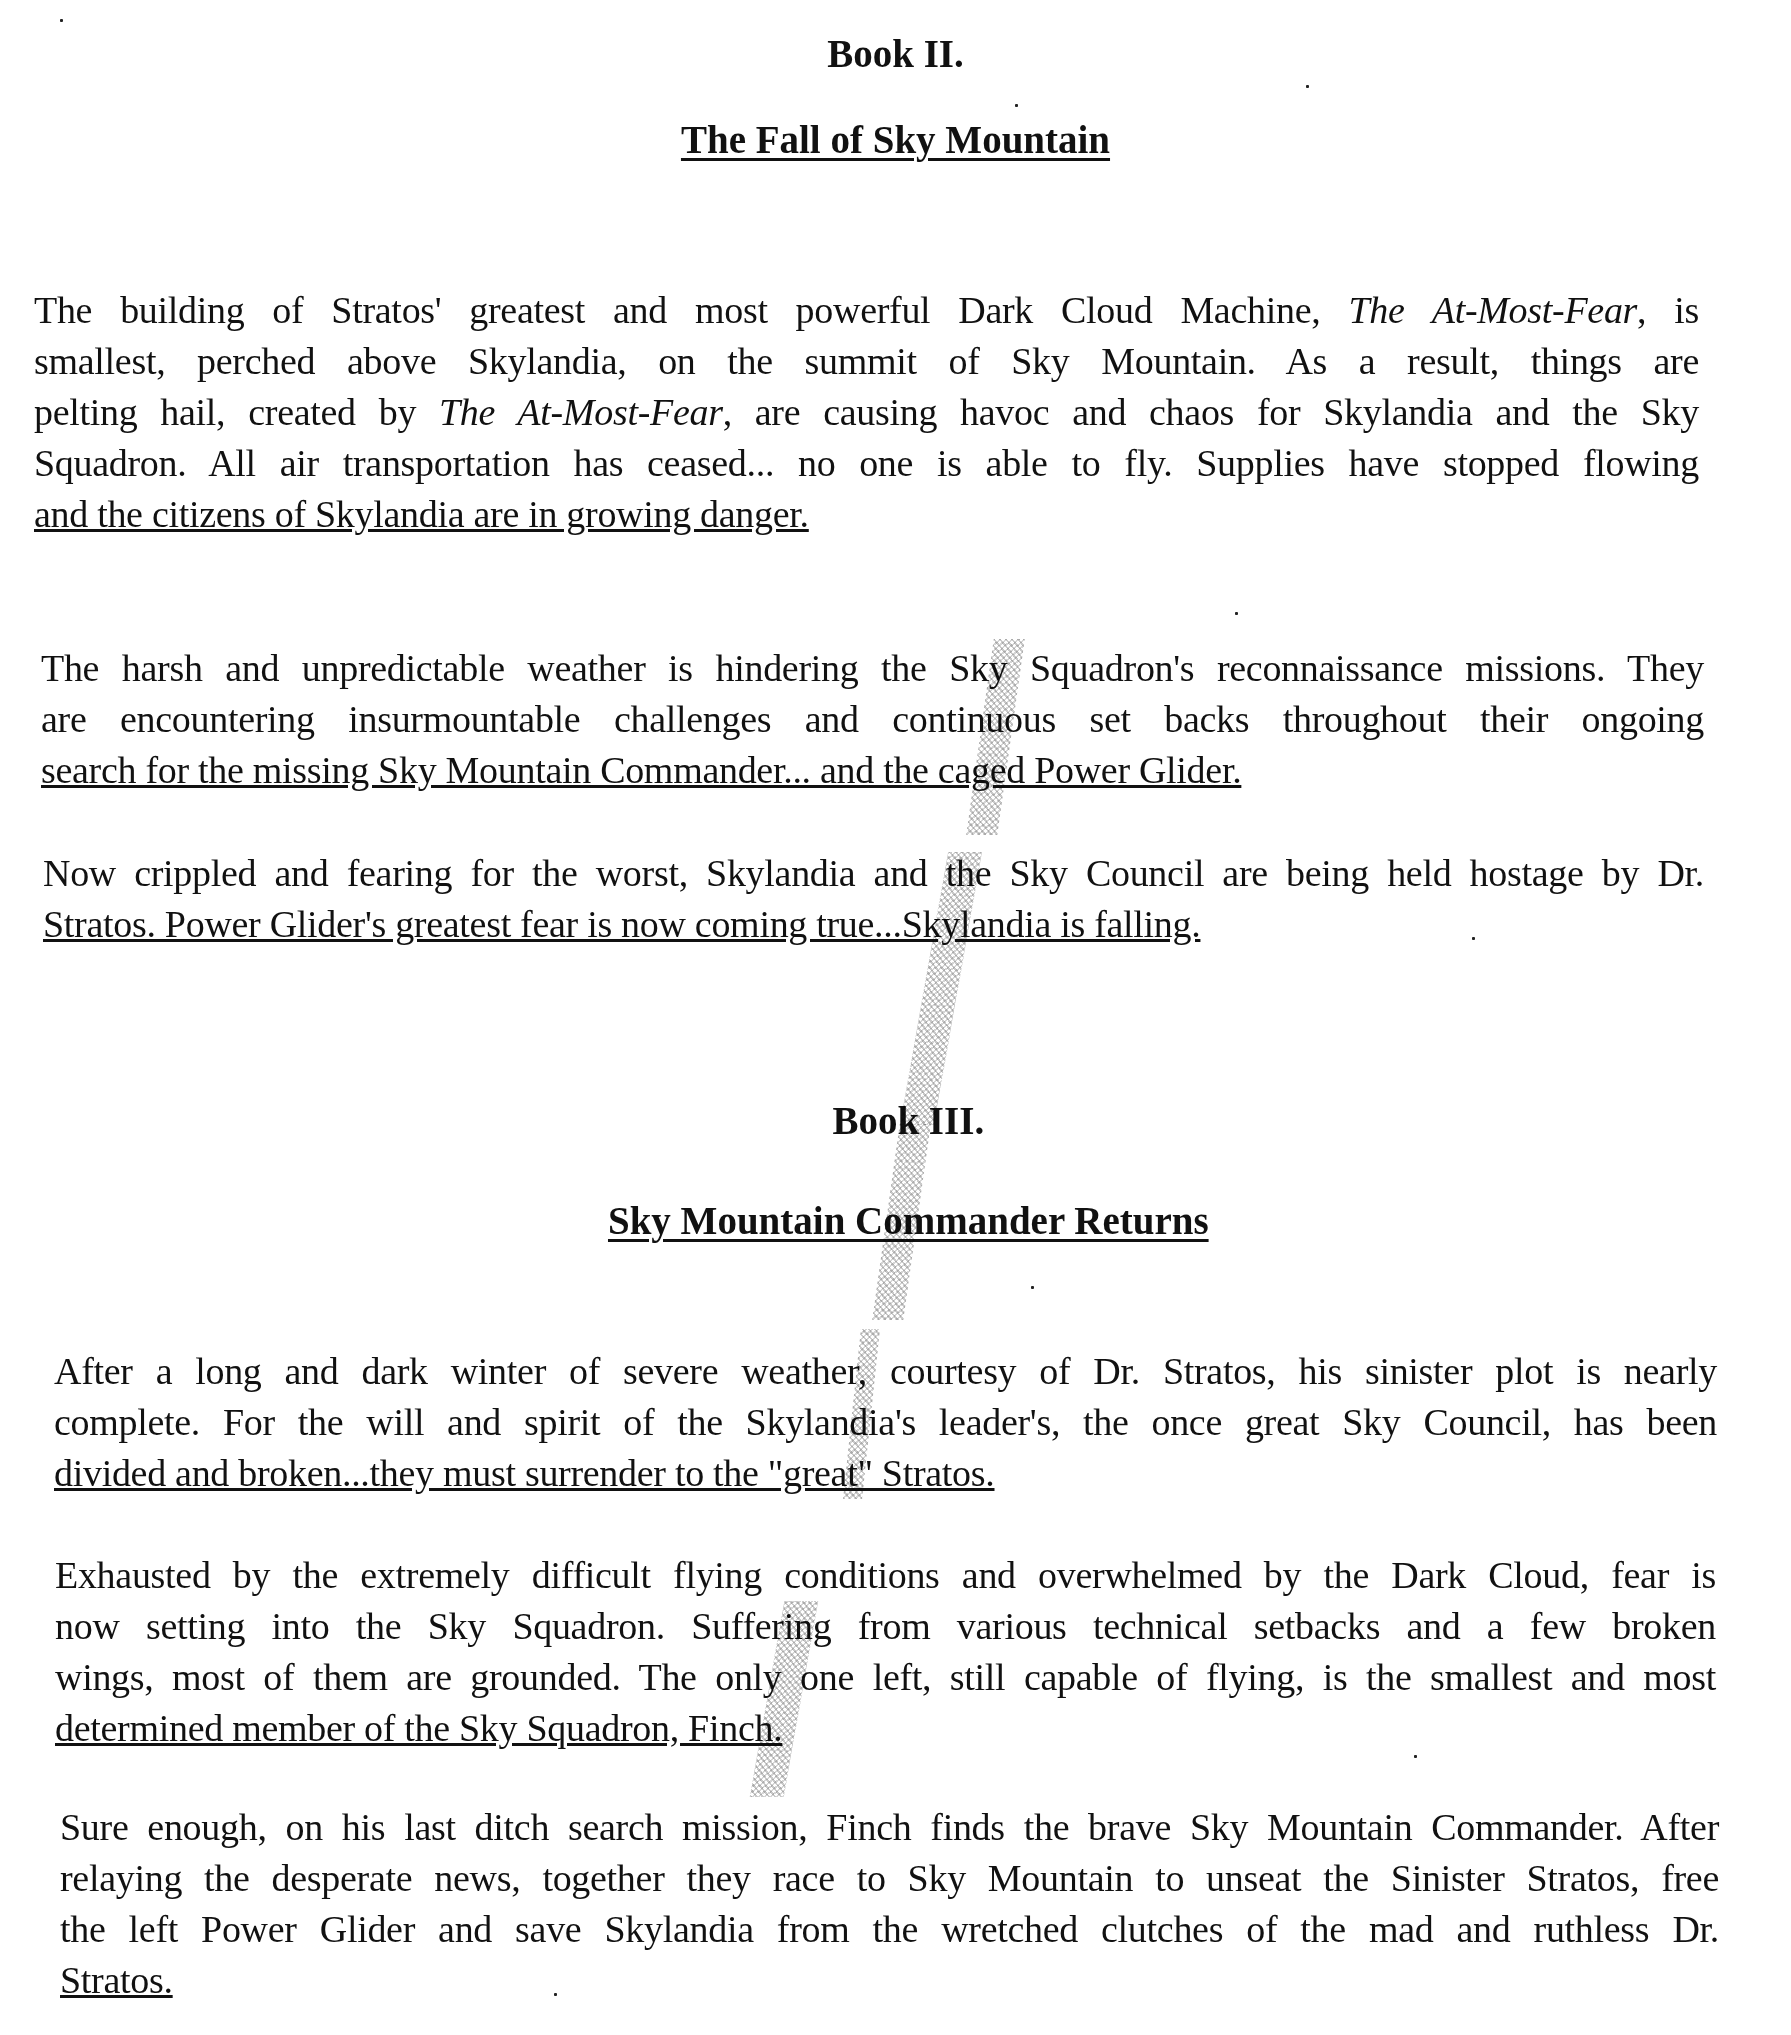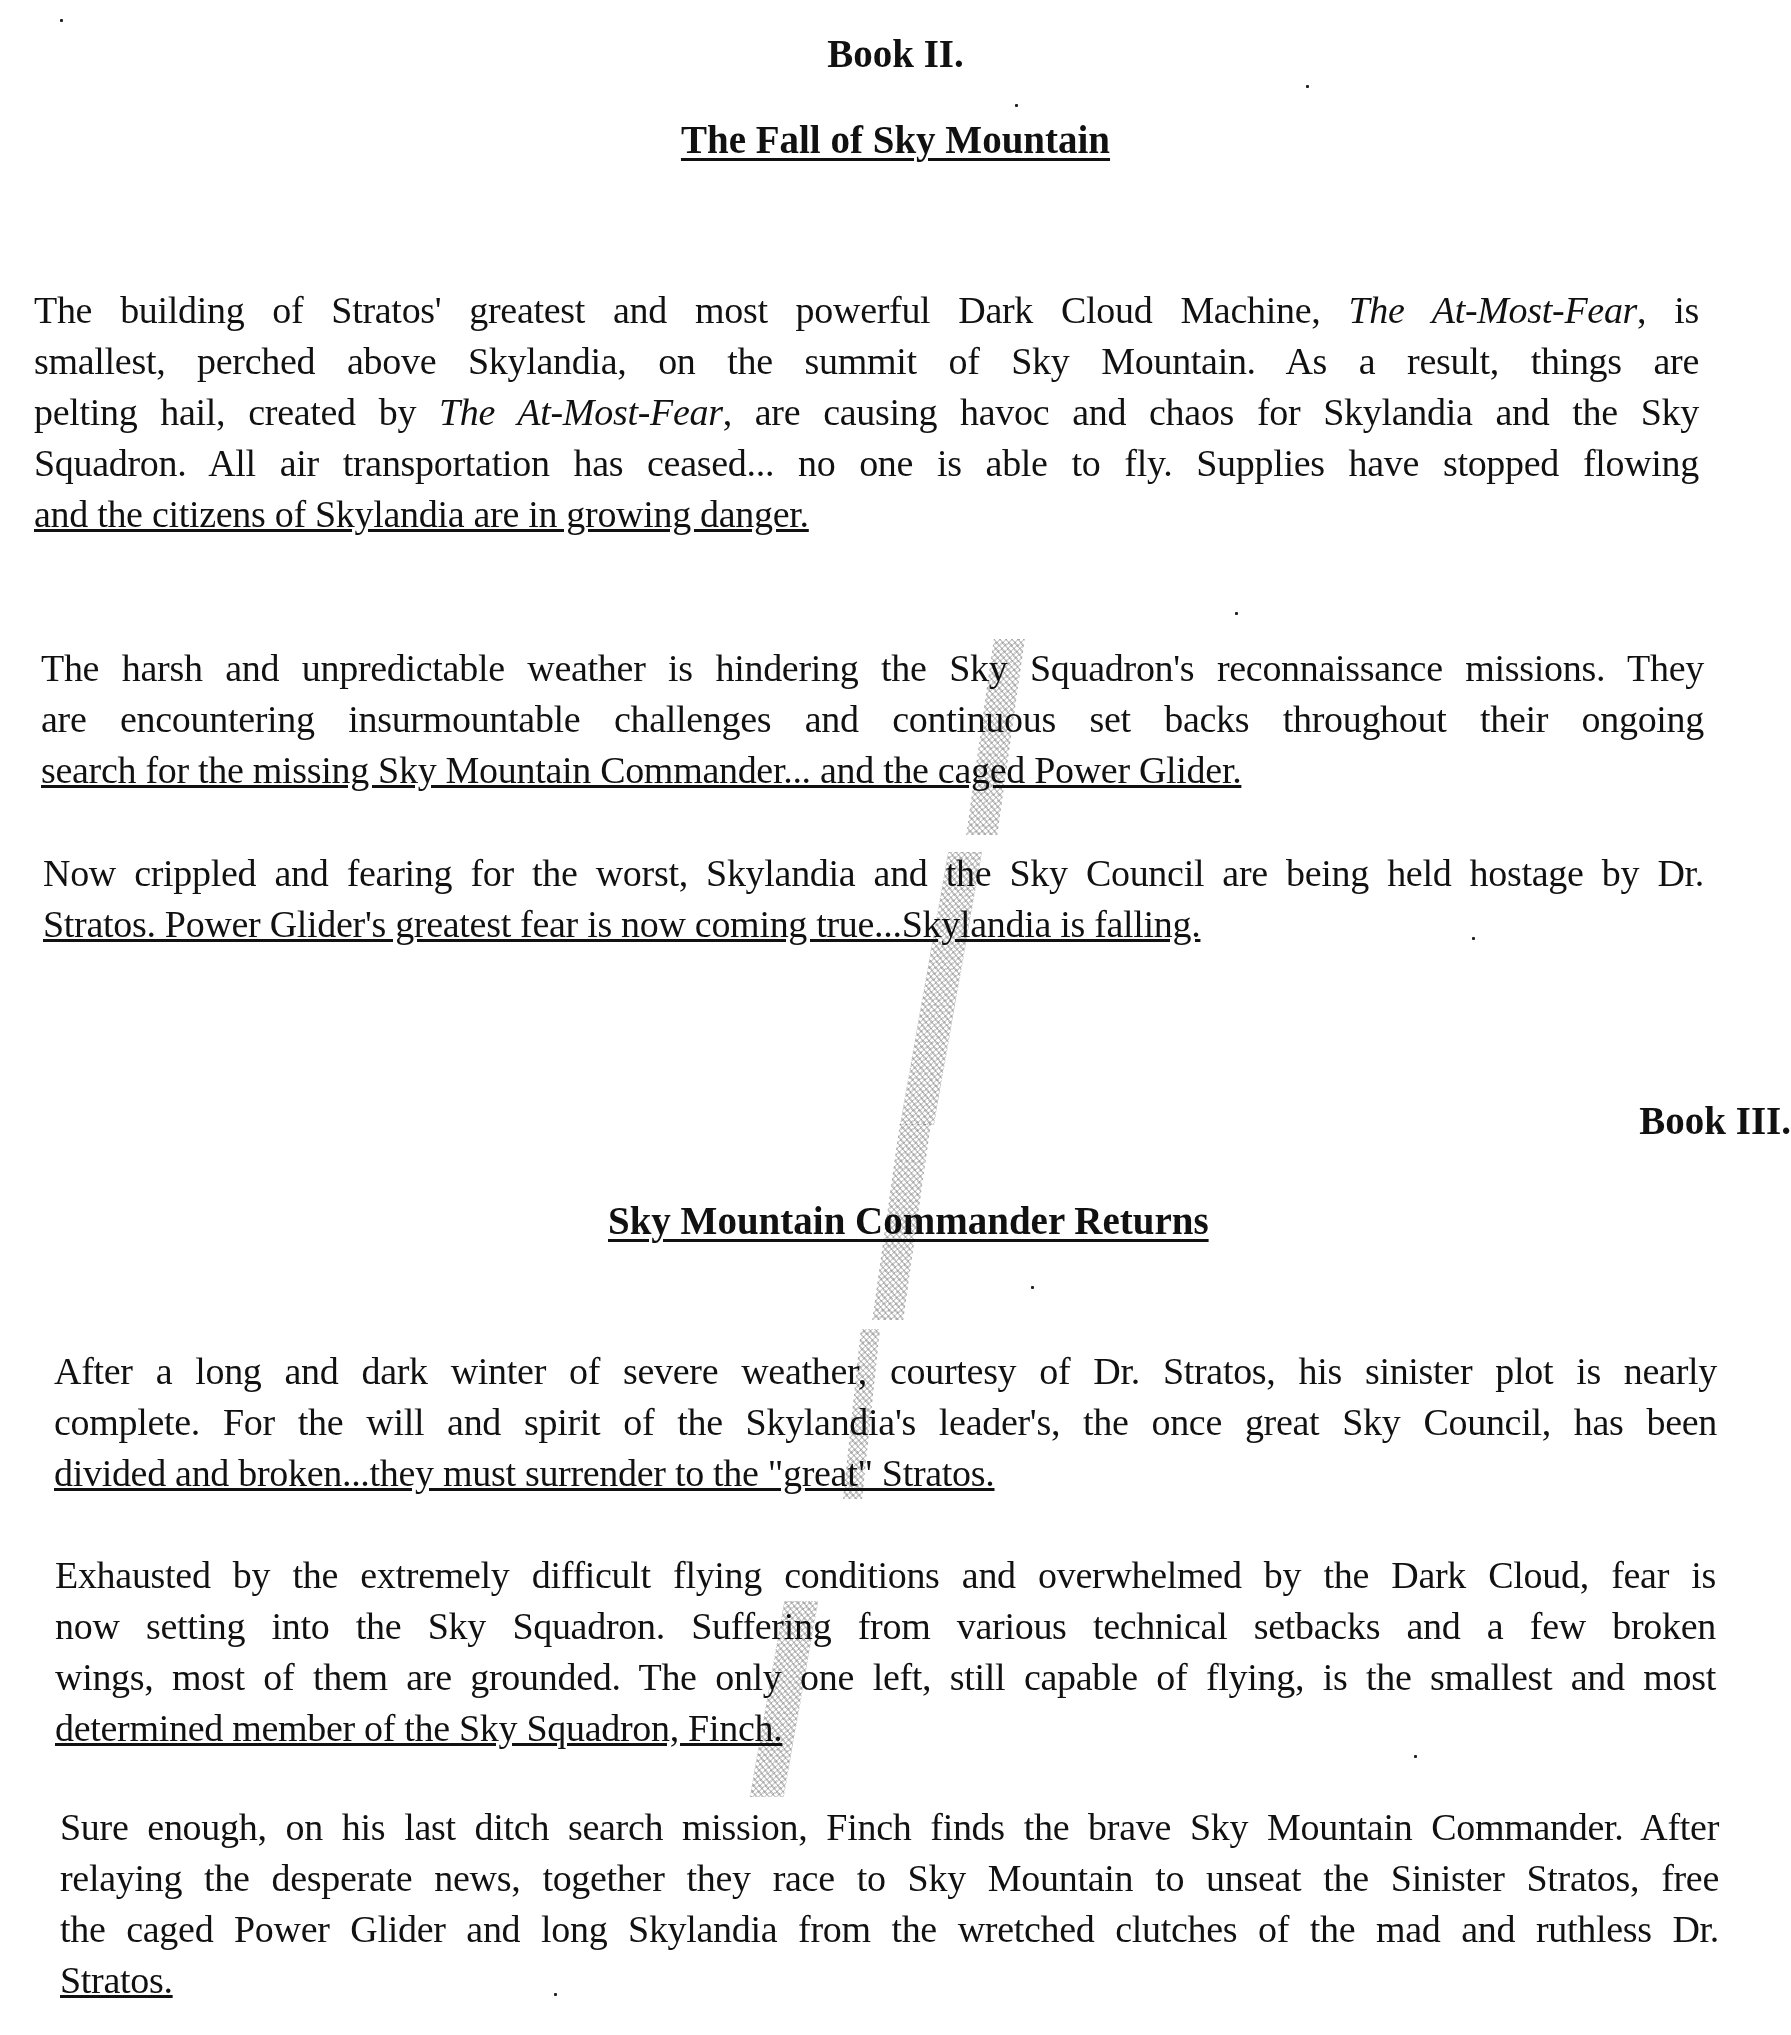--- a/index.html
+++ b/index.html
@@ -37,40 +37,40 @@
   <span class="line">The harsh and unpredictable weather is hindering the Sky Squadron's reconnaissance missions.  They</span>
   <span class="line">are encountering insurmountable challenges and continuous set backs throughout their ongoing</span>
   <span class="line last">search for the missing Sky Mountain Commander... and the caged Power Glider.</span>
 </div>
 
 <div class="para" style="left:43px; width:1661px; top:848px;">
   <span class="line">Now crippled and fearing for the worst, Skylandia and the Sky Council are being held hostage by Dr.</span>
   <span class="line last">Stratos.  Power Glider's greatest fear is now coming true...Skylandia is falling.</span>
 </div>
 
-<div class="heading" style="top:1101px; padding-left:25.6px; box-sizing:border-box;text-align:right;">Book III.</div>
+<div class="heading" style="top:1101px; padding-left:25.6px; box-sizing:border-box;">Book III.</div>
 <div class="heading title" style="top:1201px; padding-left:25.6px; box-sizing:border-box;">Sky Mountain Commander Returns</div>
 
 <div class="para" style="left:54px; width:1663px; top:1346px;">
   <span class="line">After a long and dark winter of severe weather, courtesy of Dr. Stratos, his sinister plot is nearly</span>
   <span class="line">complete.  For the will and spirit of the Skylandia's leader's, the once great Sky Council, has been</span>
   <span class="line last">divided and broken...they must surrender to the "great" Stratos.</span>
 </div>
 
 <div class="para" style="left:55px; width:1661px; top:1550px;">
   <span class="line">Exhausted by the extremely difficult flying conditions and overwhelmed by the Dark Cloud, fear is</span>
   <span class="line">now setting into the Sky Squadron.  Suffering from various technical setbacks and a few broken</span>
   <span class="line">wings,  most of them are grounded.  The only one left, still capable of flying, is the smallest and most</span>
   <span class="line last">determined member of the Sky Squadron, Finch.</span>
 </div>
 
 <div class="para" style="left:60px; width:1659px; top:1802px;">
   <span class="line">Sure enough, on his last ditch search mission, Finch finds the brave Sky Mountain Commander.  After</span>
   <span class="line">relaying the desperate news, together they race to Sky Mountain to unseat the Sinister Stratos, free</span>
-  <span class="line">the caged Power Glider and long Skylandia from the wretched clutches of the mad and ruthless Dr.</span>
+  <span class="line">the left Power Glider and save Skylandia from the wretched clutches of the mad and ruthless Dr.</span>
   <span class="line last">Stratos.</span>
 </div>
 
 <div class="smudge" style="left:980px; top:639px; width:31px; height:196px; transform:skewX(-8deg);"></div>
 <div class="smudge" style="left:924px; top:852px; width:34px; height:273px; transform:skewX(-10deg);"></div>
 <div class="smudge" style="left:886px; top:1124px; width:31px; height:196px; transform:skewX(-8deg);"></div>
 <div class="smudge" style="left:852px; top:1329px; width:19px; height:170px; transform:skewX(-6deg);"></div>
 <div class="smudge" style="left:767px; top:1601px; width:34px; height:196px; transform:skewX(-10deg);"></div>
 
 <div class="speck" style="left:60px; top:19px;"></div>

